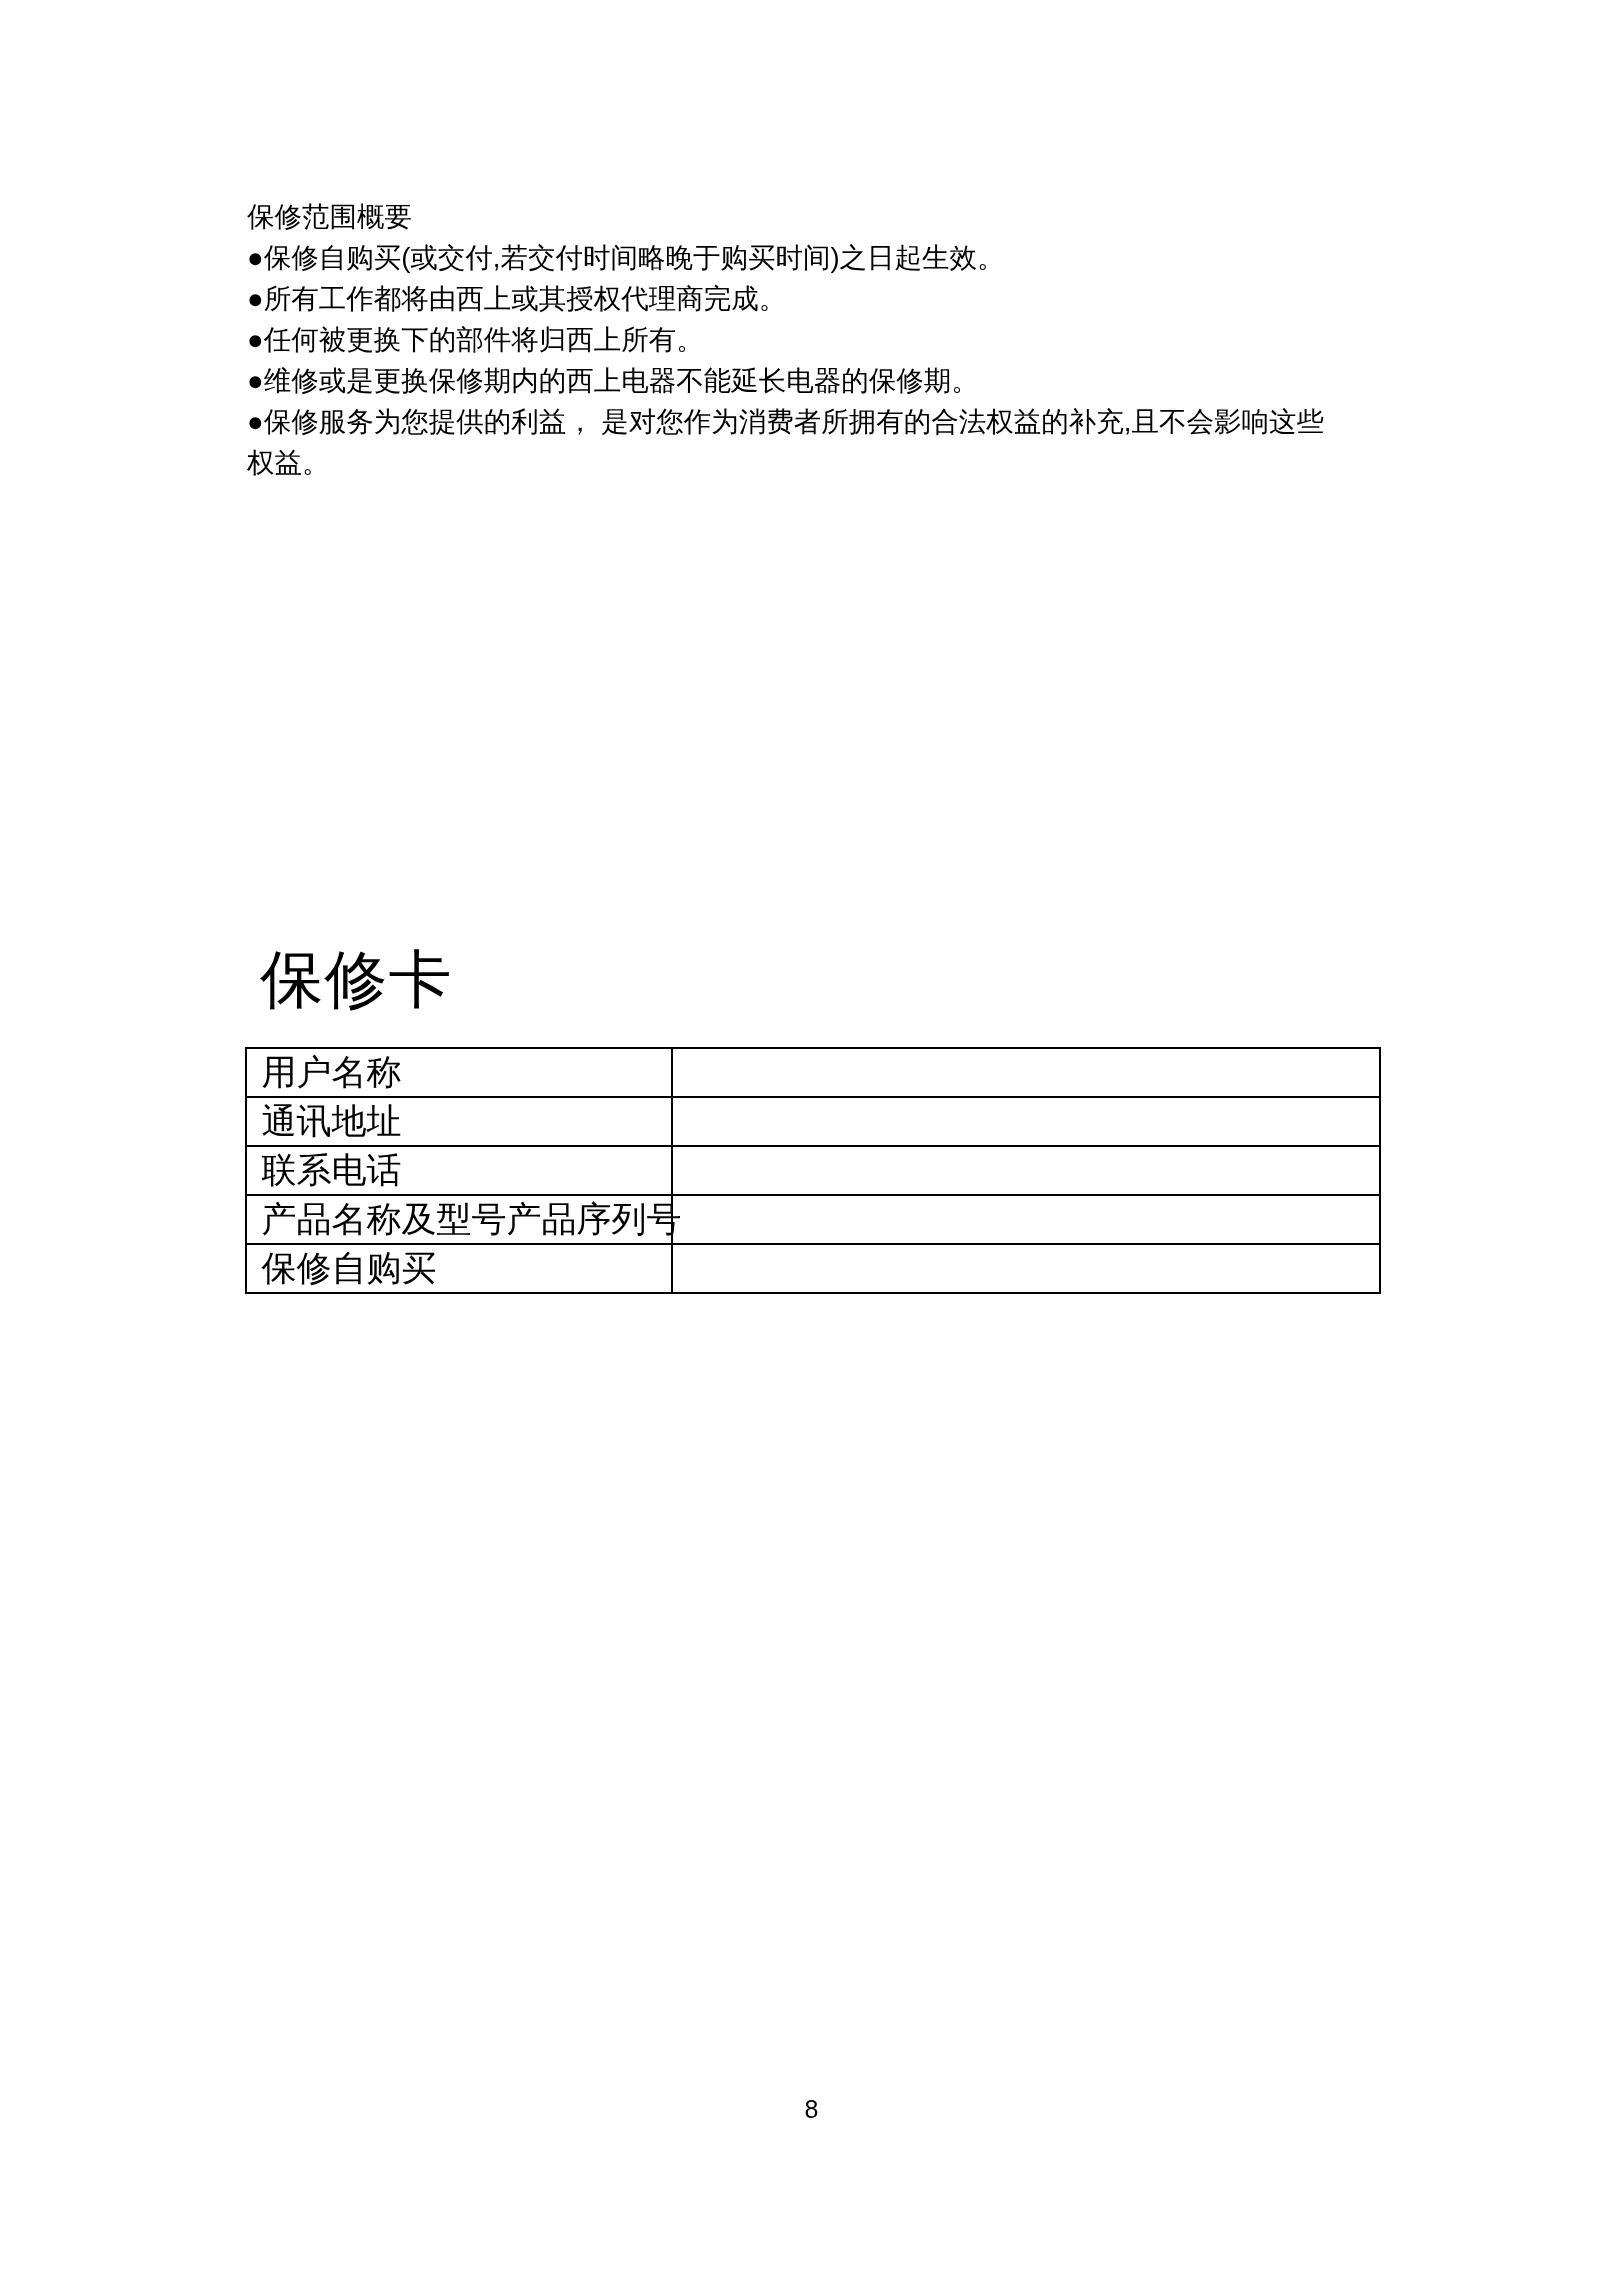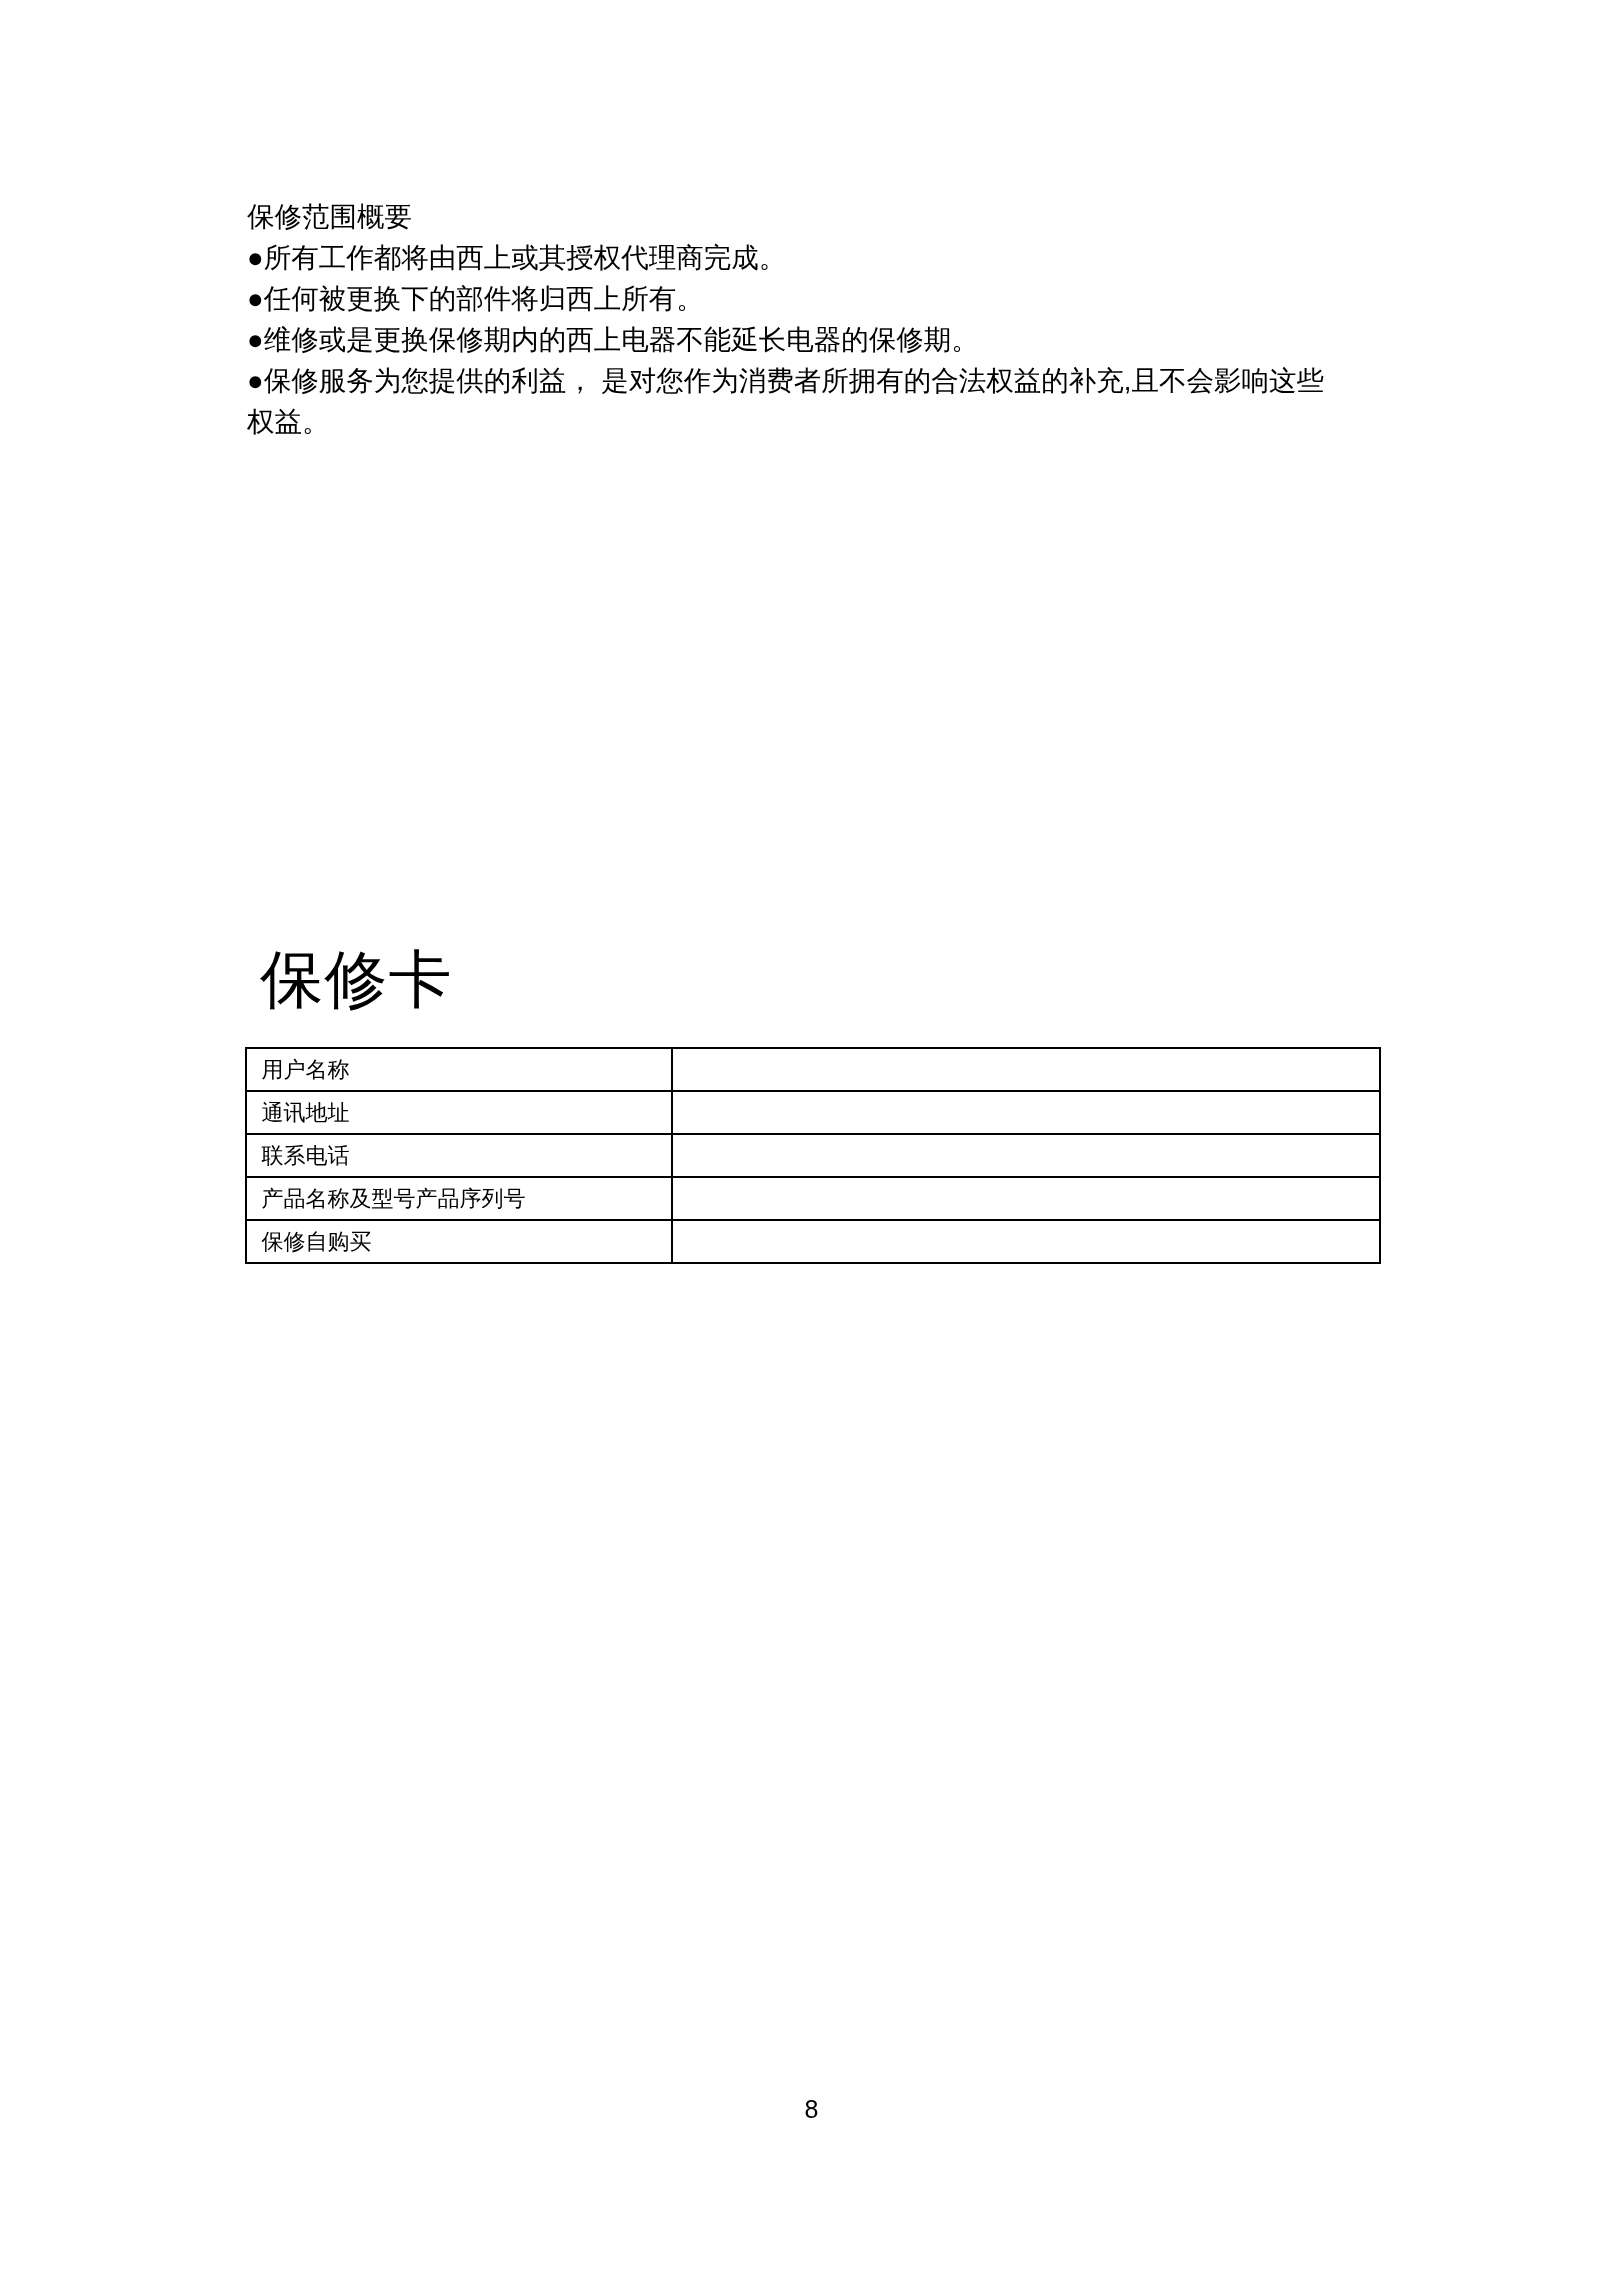--- a/index.html
+++ b/index.html
@@ -46,21 +46,21 @@
     left: 245px;
     top: 1047px;
     width: 1134px;
     height: 214px;
     border-collapse: collapse;
     table-layout: fixed;
   }
   .card-table td {
     border: 2px solid #000000;
     height: 43px;
-    font-size: 22px;
+    font-size: 35px;
     padding: 0 0 0 14.4px;
     vertical-align: middle;
     white-space: nowrap;
   }
   .card-table td.label-cell { width: 426px; }
   .card-table td.value-cell { width: 708px; padding: 0; }
   
   .manufacturer {
     position: absolute;
     left: 247px;
@@ -81,20 +81,23 @@
   }
 </style>
 </head>
 <body>
 
 <div class="page">
 
   <div class="summary">
     <div class="line">
       <span>保修范围概要</span>
+    </div>
+    <div class="line">
+      <span class="marker">●</span><span>保修自购买(或交付,若交付时间略晚于购买时间)之日起生效。</span>
     </div>
     <div class="line">
       <span class="marker">●</span><span>所有工作都将由西上或其授权代理商完成。</span>
     </div>
     <div class="line">
       <span class="marker">●</span><span>任何被更换下的部件将归西上所有。</span>
     </div>
     <div class="line">
       <span class="marker">●</span><span>维修或是更换保修期内的西上电器不能延长电器的保修期。</span>
     </div>

